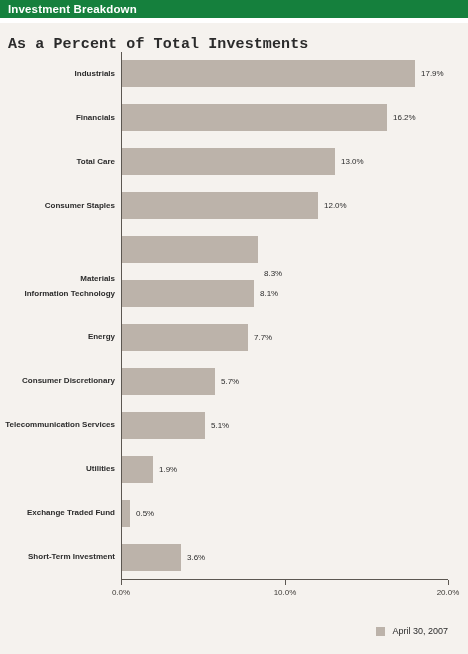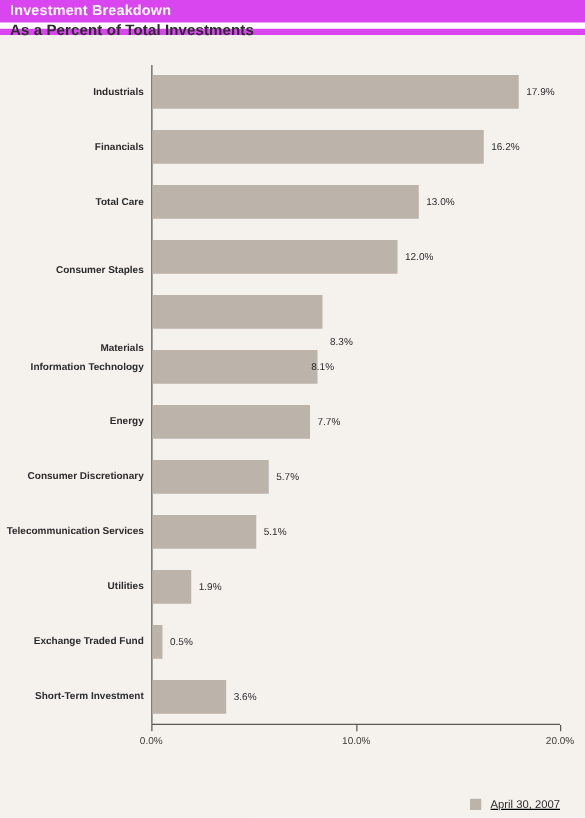--- a/index.html
+++ b/index.html
@@ -21,22 +21,22 @@
     background: #f5f2ee;
     box-sizing: border-box;
   }
 
   
   .title-bar {
     position: absolute;
     left: 0;
     top: 0;
     width: 468px;
-    height: 28px;
-    background: #d946ef;
+    height: 18px;
+    background: #15803d;
     box-sizing: border-box;
     padding-left: 8px;
   }
   .title-bar .title-text {
     display: block;
     color: #ffffff;
     font-size: 11.5px;
     font-weight: bold;
     line-height: 18px;
     letter-spacing: 0.15px;
@@ -46,26 +46,27 @@
     left: 0;
     top: 18px;
     width: 468px;
     height: 5px;
     background: #ffffff;
   }
 
   .subtitle {
     position: absolute;
     left: 8px;
-    top: 17px;
-    font-size: 12px;
+    top: 36px;
+    font-size: 15px;
     font-weight: bold;
     color: #2b2b2b;
     letter-spacing: 0.1px;
     white-space: nowrap;
+    font-family: Liberation Mono, monospace;
   }
 
   
   .chart {
     position: absolute;
     left: 0;
     top: 52px;
     width: 468px;
     height: 545px;
   }
@@ -150,25 +151,24 @@
   .legend {
     position: absolute;
     left: 0;
     top: 622px;
     width: 468px;
     height: 16px;
   }
   .legend-inner {
     position: absolute;
     right: 20px;
-    top: 16px;
+    top: 4px;
     display: flex;
     align-items: flex-end;
     gap: 7px;
-    text-decoration: underline;
   }
   .legend-swatch {
     width: 9px;
     height: 9px;
     background: #bcb3aa;
     display: block;
   }
   .legend-label {
     font-size: 9px;
     color: #2b2b2b;
@@ -186,21 +186,21 @@
   <div class="header-gap"></div>
 
   <div class="subtitle">As a Percent of Total Investments</div>
 
   <div class="chart">
 
     <div class="cat-label-holder">
         <span class="cat-label" style="top: 17.9583px;">Industrials</span>
         <span class="cat-label" style="top: 61.875px;">Financials</span>
         <span class="cat-label" style="top: 105.792px;">Total Care</span>
-        <span class="cat-label" style="top: 160px; padding-left: 28px;">Consumer Staples</span>
+        <span class="cat-label" style="top: 150px; padding-left: 28px;">Consumer Staples</span>
         <span class="cat-label" style="top: 193.625px; margin-top: 29px;">Materials</span>
         <span class="cat-label" style="top: 237.542px;">Information Technology</span>
         <span class="cat-label" style="top: 281.458px;">Energy</span>
         <span class="cat-label" style="top: 325.375px;">Consumer Discretionary</span>
         <span class="cat-label" style="top: 369.292px;">Telecommunication Services</span>
         <span class="cat-label" style="top: 413.208px;">Utilities</span>
         <span class="cat-label" style="top: 457.125px;">Exchange Traded Fund</span>
         <span class="cat-label" style="top: 501.042px;">Short-Term Investment</span>
       </div>
 
@@ -224,21 +224,21 @@
           <div class="row" style="top: 140px; height: 27px;">
             <div class="bar" style="width: 196px; height: 27px; background: rgb(188, 179, 170);"></div>
             <span class="bar-value" style="left: 203px; top: 9.5px;">12.0%</span>
           </div>
           <div class="row" style="top: 184px; height: 27px;">
             <div class="bar" style="width: 136px; height: 27px; background: rgb(188, 179, 170);"></div>
             <span class="bar-value" style="left: 143px; top: 9.5px; margin-top: 24px;">8.3%</span>
           </div>
           <div class="row" style="top: 228px; height: 27px;">
             <div class="bar" style="width: 132px; height: 27px; background: rgb(188, 179, 170);"></div>
-            <span class="bar-value" style="left: 128px; top: 9.5px;">8.1%</span>
+            <span class="bar-value" style="left: 139px; top: 9.5px;">8.1%</span>
           </div>
           <div class="row" style="top: 272px; height: 27px;">
             <div class="bar" style="width: 126px; height: 27px; background: rgb(188, 179, 170);"></div>
             <span class="bar-value" style="left: 133px; top: 9.5px;">7.7%</span>
           </div>
           <div class="row" style="top: 316px; height: 27px;">
             <div class="bar" style="width: 93px; height: 27px; background: rgb(188, 179, 170);"></div>
             <span class="bar-value" style="left: 100px; top: 9.5px;">5.7%</span>
           </div>
           <div class="row" style="top: 360px; height: 27px;">

